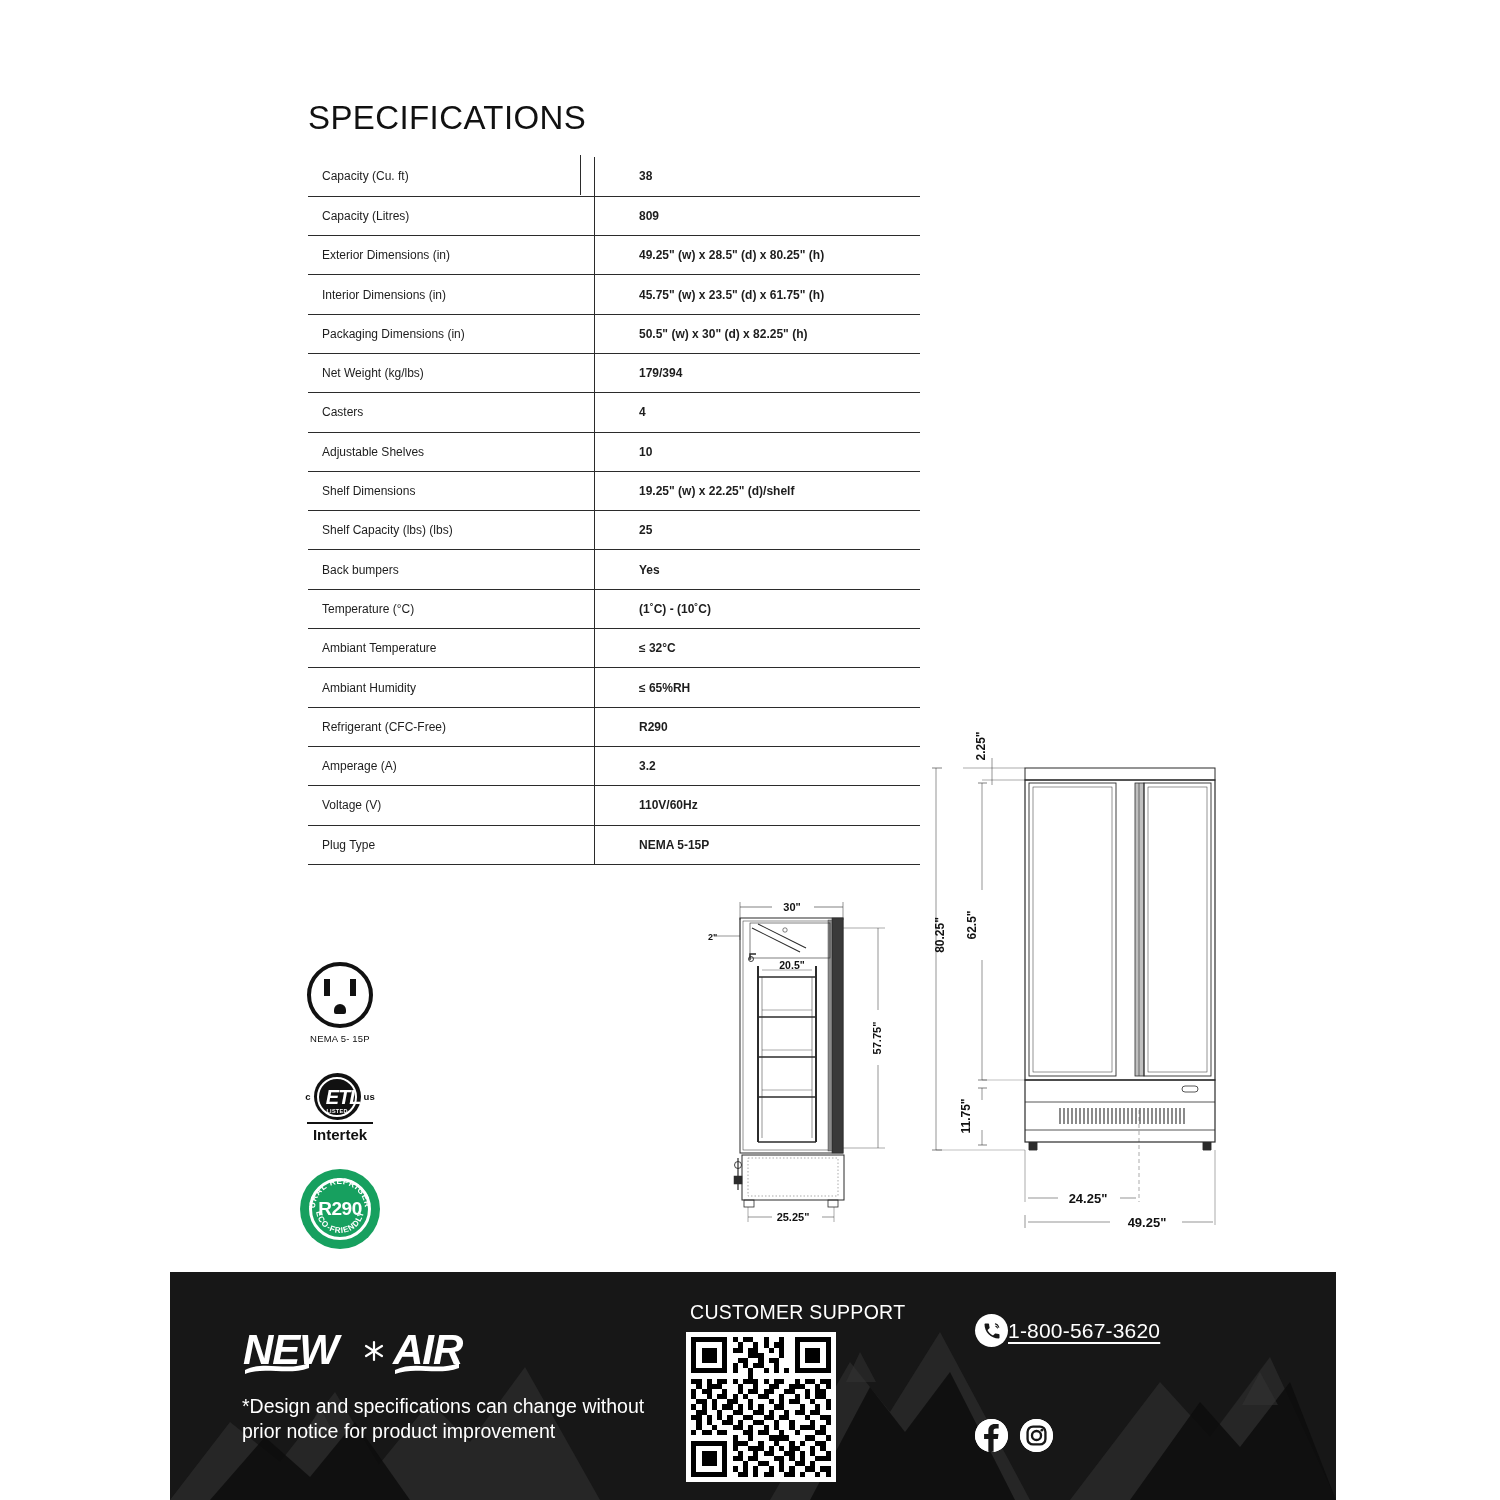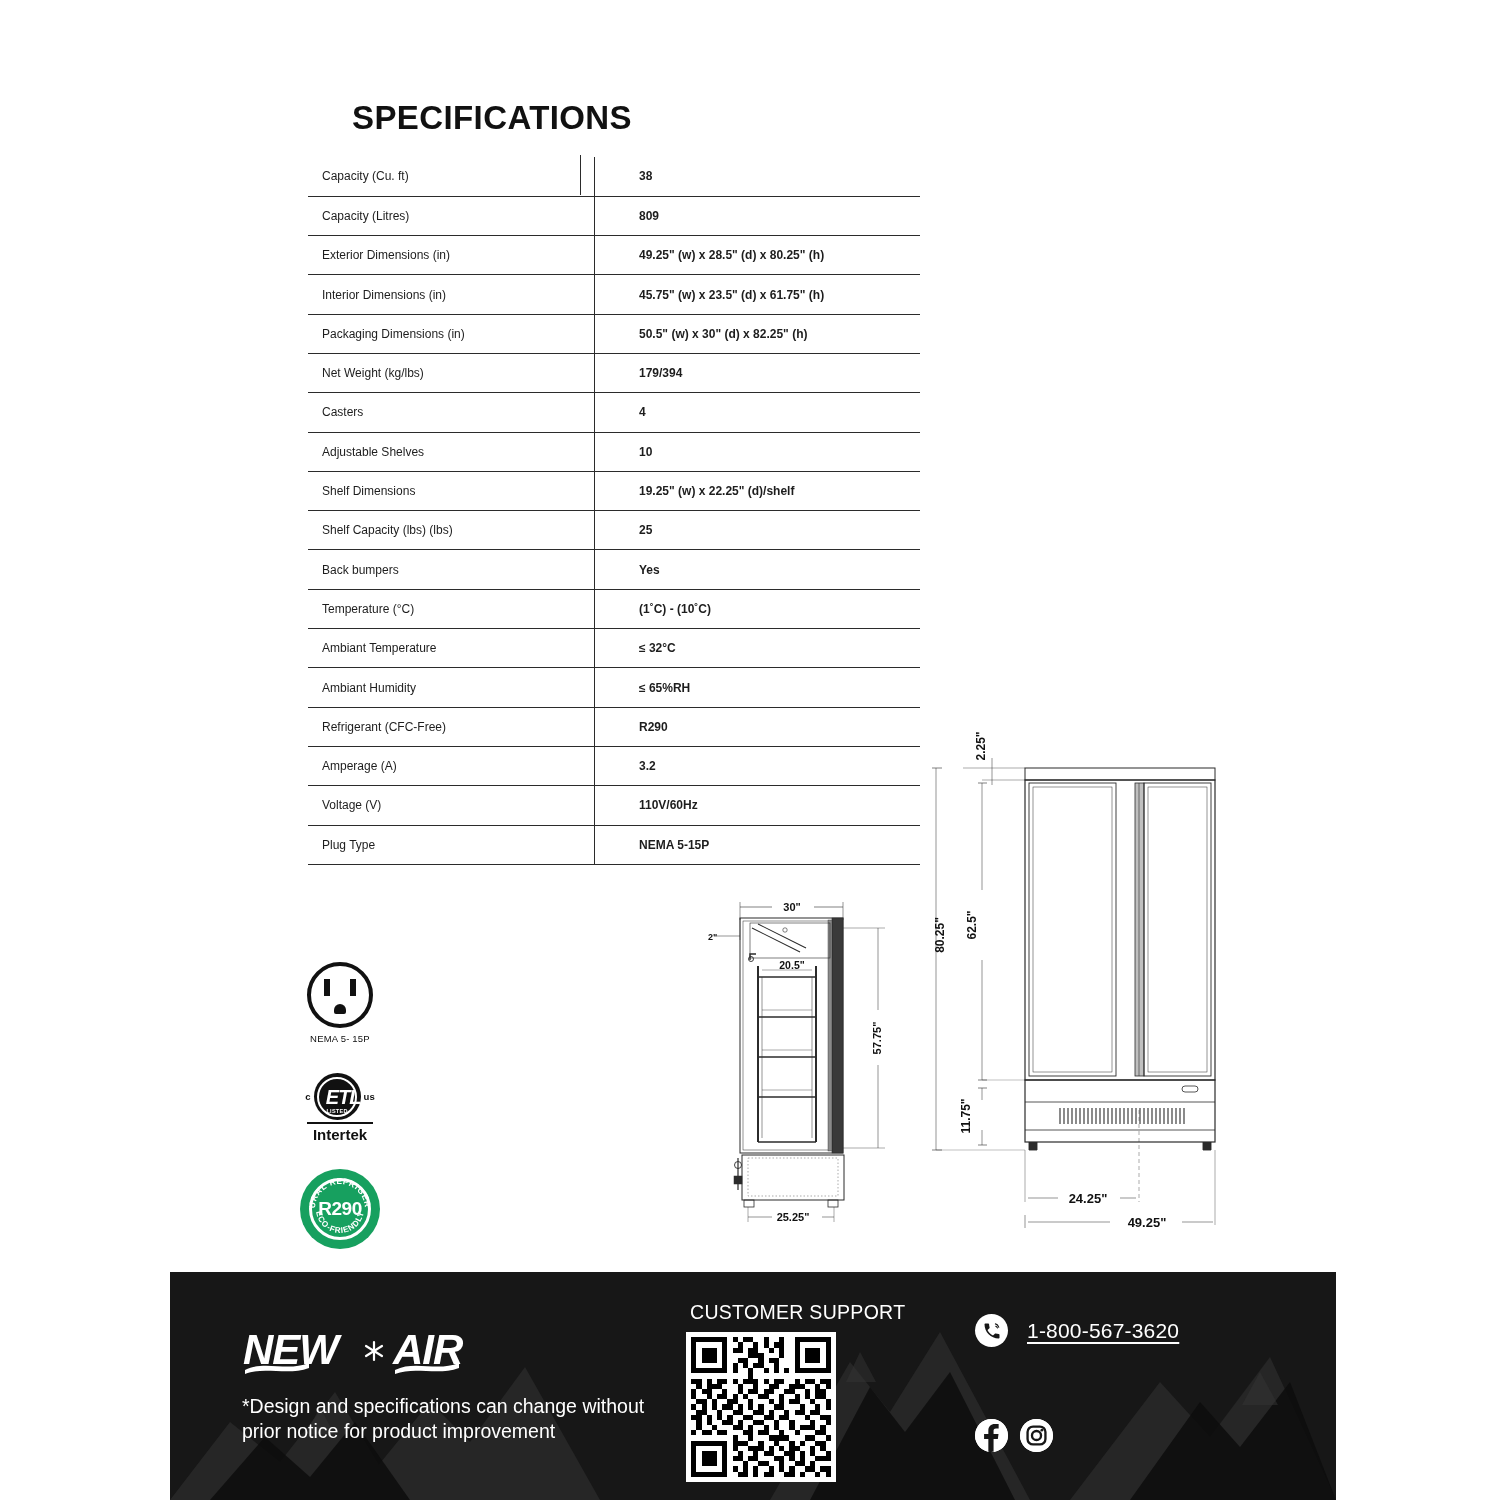--- a/index.html
+++ b/index.html
@@ -15,24 +15,23 @@
     font-family: "Liberation Sans", sans-serif;
     color: #1a1a1a;
   }
 
   
   #page-title {
     position: absolute;
     left: 308px;
     top: 99px;
     font-size: 33px;
-    font-weight: bold;
+    font-weight: normal;
     letter-spacing: 0.4px;
     color: #111111;
-    margin-left: 44px;
   }
 
   
   #spec-table {
     position: absolute;
     left: 308px;
     top: 157px;
     width: 612px;
     border-collapse: collapse;
   }
@@ -250,21 +249,20 @@
     width: 150px;
     height: 150px;
     background: #fff;
     padding: 0;
   }
 
   .contact-row {
     position: absolute;
     display: flex;
     align-items: center;
-    gap: 19px;
   }
   #contact-phone { left: 805px; top: 42px; }
   #contact-web   { left: 805px; top: 93px; }
   #social-row    { left: 805px; top: 147px; gap: 12px; }
 
   .c-icon {
     width: 33px; height: 33px;
     border-radius: 50%;
     background: #ffffff;
     display: flex; align-items: center; justify-content: center;

